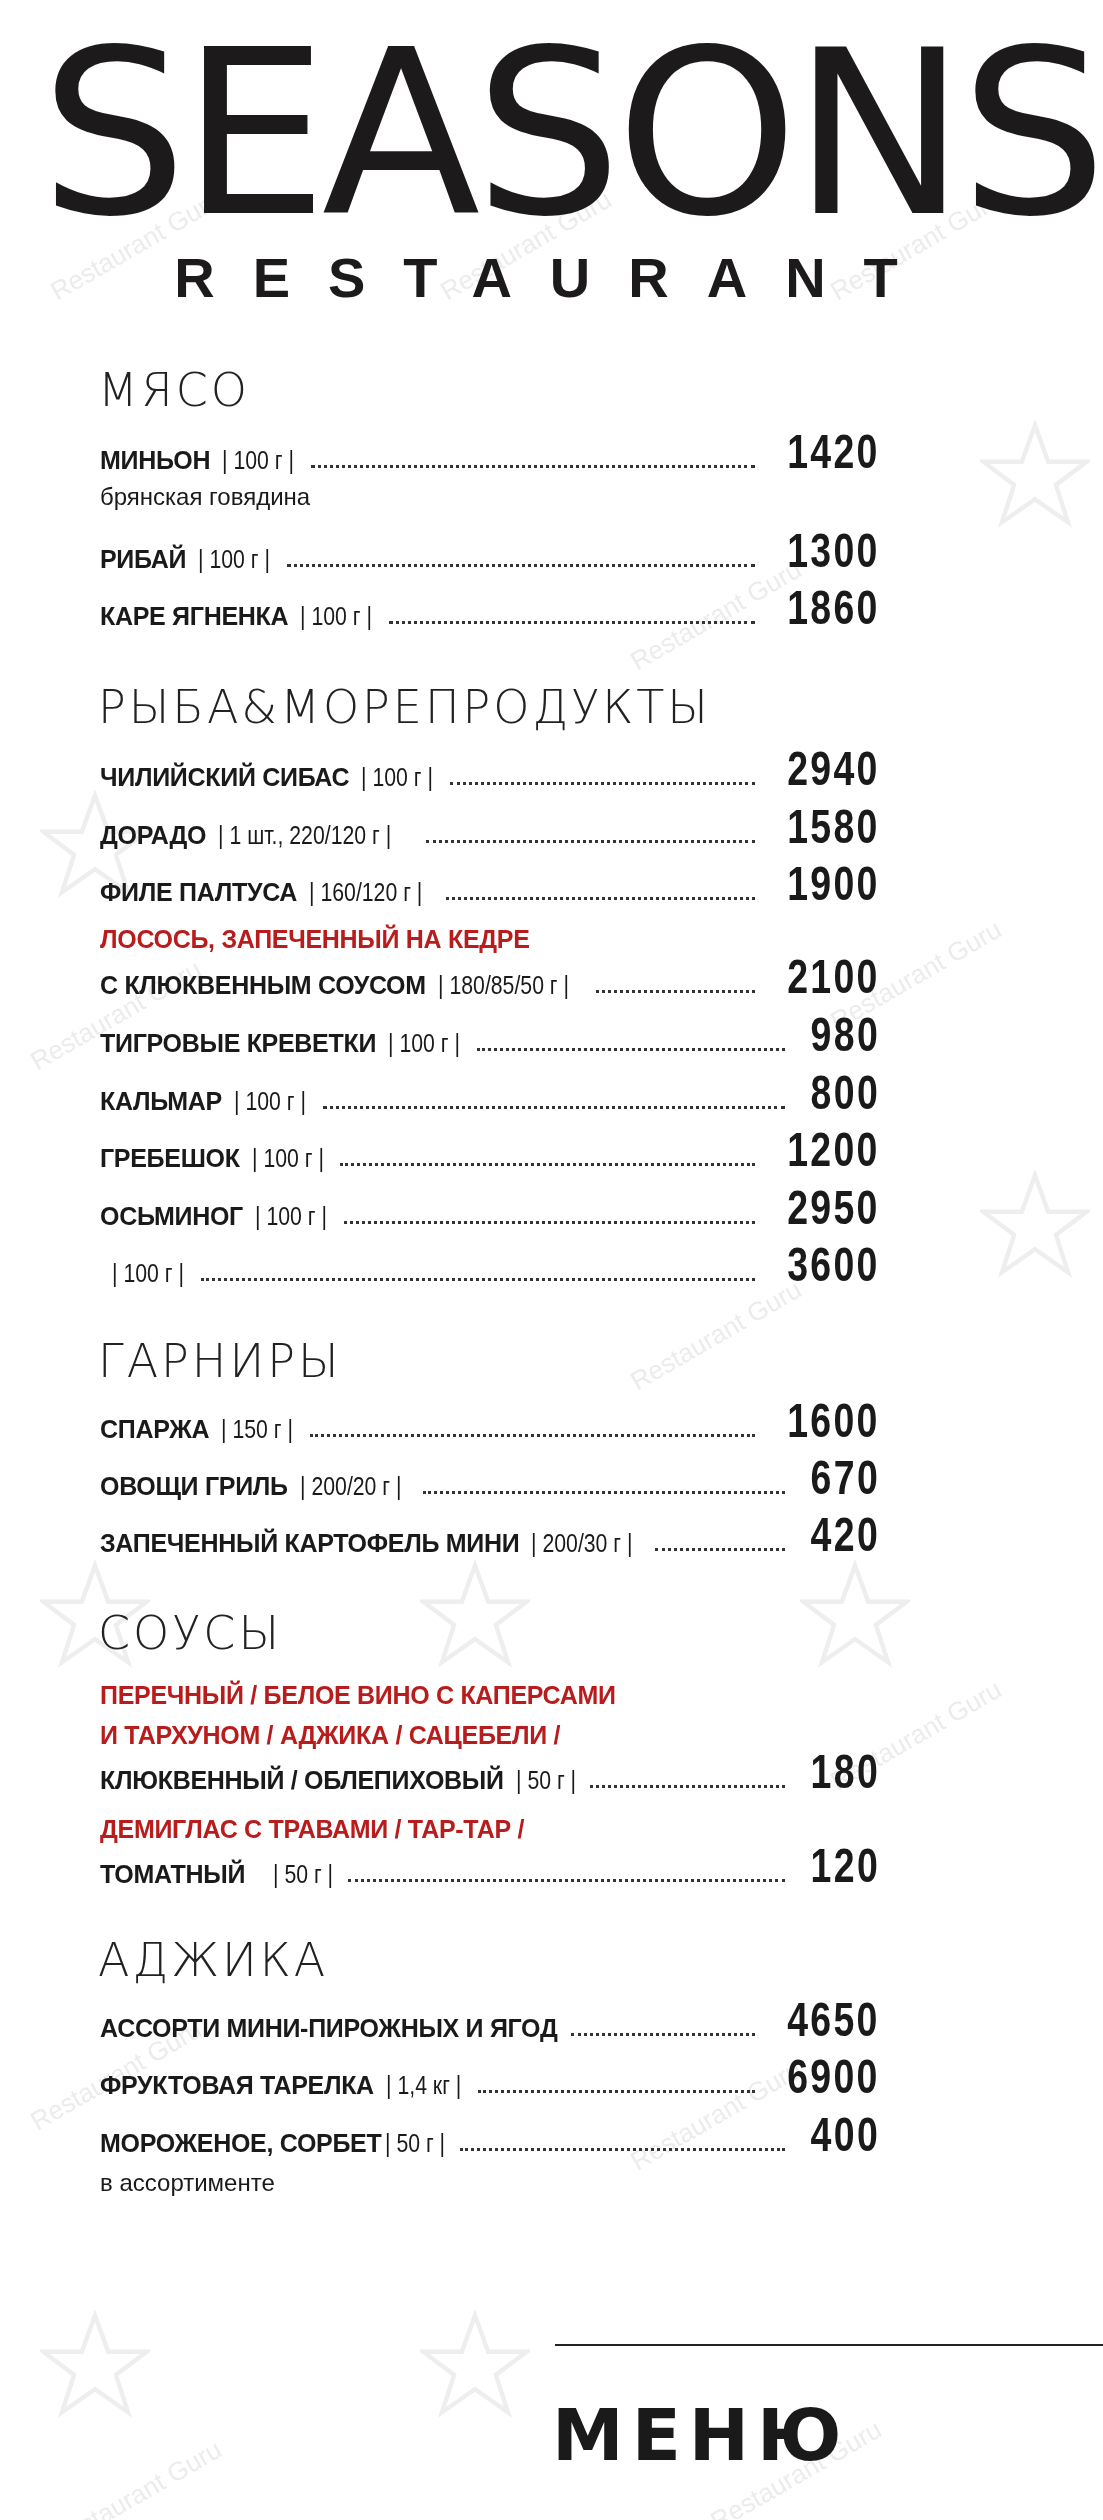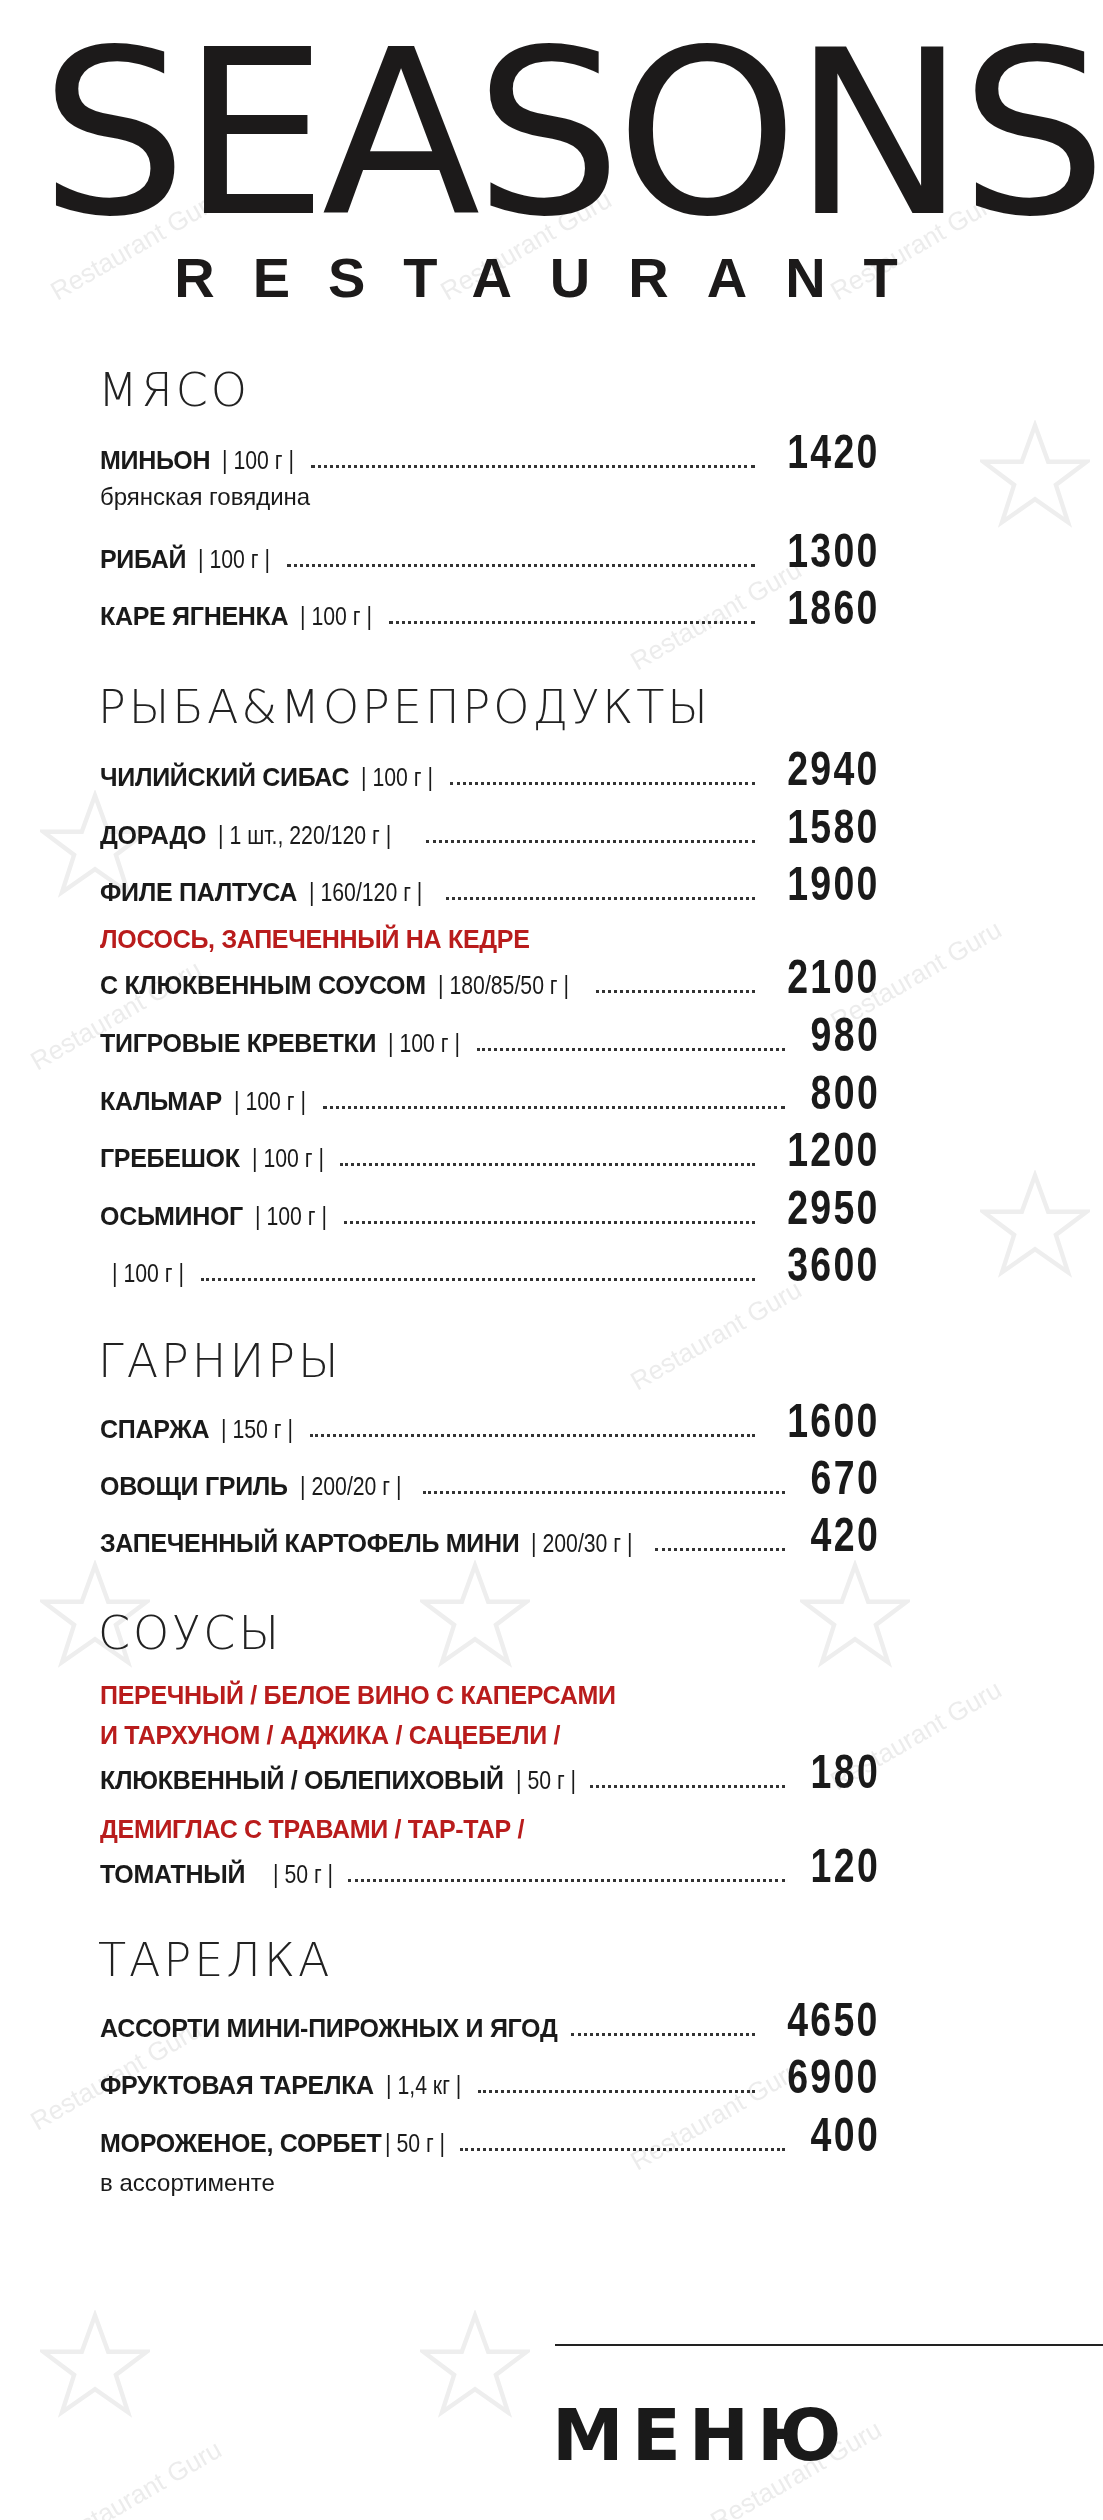--- a/index.html
+++ b/index.html
@@ -218,21 +218,21 @@
   <span class="price">180</span>
 </div>
 <div class="line1" style="top:1814px;">ДЕМИГЛАС С ТРАВАМИ / ТАР-ТАР /</div>
 <div class="row" style="top:1839px;">
   <span class="name">ТОМАТНЫЙ</span>
   <span class="weight" style="margin-left:28px;">| 50 г |</span>
   <span class="dots"></span>
   <span class="price">120</span>
 </div>
 
-<div class="section-title" style="top:1935px;">ТАРЕЛКА</div>
+<div class="section-title" style="top:1935px;">АДЖИКА</div>
 <div class="row" style="top:1993px;">
   <span class="name">АССОРТИ МИНИ-ПИРОЖНЫХ И ЯГОД</span>
   <span class="dots" style="margin-left:14px;"></span>
   <span class="price">4650</span>
 </div>
 <div class="row" style="top:2050px;">
   <span class="name">ФРУКТОВАЯ ТАРЕЛКА</span>
   <span class="weight">| 1,4 кг |</span>
   <span class="dots"></span>
   <span class="price">6900</span>

